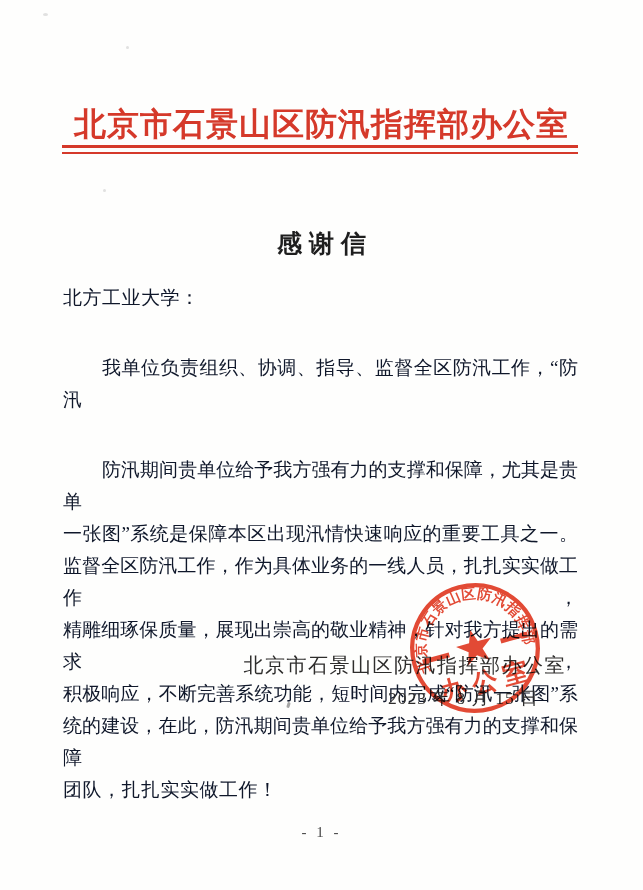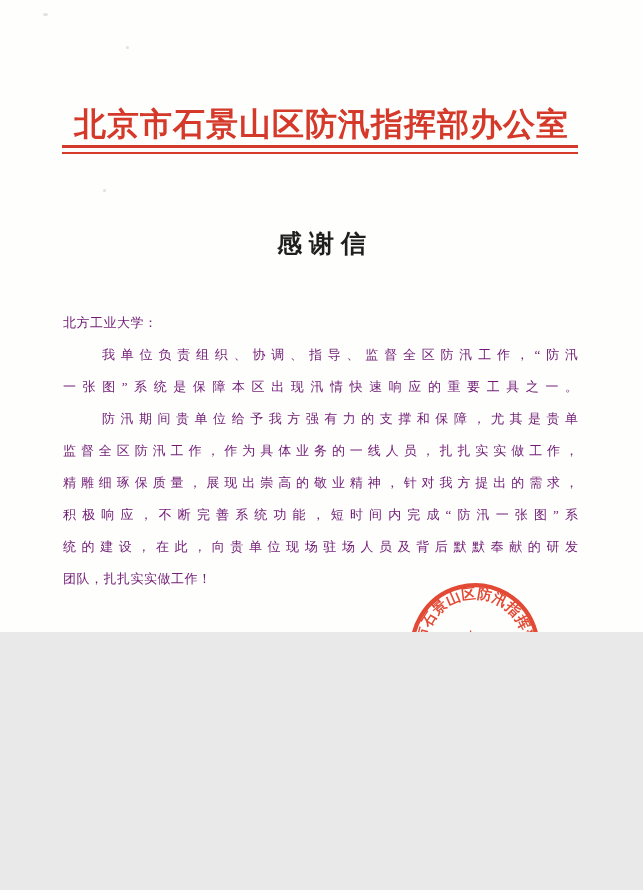--- a/index.html
+++ b/index.html
@@ -1,18 +1,18 @@
 <!DOCTYPE html>
 <html><head>
 <meta charset="utf-8">
 <style>
   html, body { margin: 0; padding: 0; background: #e9e9e9; }
   .page {
     position: relative;
-    width: 643px; height: 632px;
+    width: 643px; height: 890px;
     margin: 0 auto;
     background: #fefefd;
     overflow: hidden;
     font-family: "Liberation Serif", "DejaVu Serif", serif;
   }
   .org-title {
     position: absolute; top: 103px; left: 0; right: 0;
     text-align: center;
     font-size: 32px; font-weight: bold;
     letter-spacing: 1px;
@@ -23,33 +23,33 @@
   .rule-top    { height: 3px; background: #d5392a; }
   .rule-bottom { height: 2px; background: #d5392a; margin-top: 4px; }
   .letter-title {
     position: absolute; top: 227px; left: 0; right: 0;
     text-align: center;
     font-size: 25px; font-weight: bold;
     letter-spacing: 7px; text-indent: 7px;
     color: #1e1e1e;
   }
   .body-block {
-    position: absolute; left: 63px; top: 307px; width: 515px;
-    font-size: 13px; line-height: 32px;
-    color: #701a75;
+    position: absolute; left: 63px; top: 282px; width: 515px;
+    font-size: 19px; line-height: 32px;
+    color: #0f172a;
   }
   .line { white-space: nowrap; letter-spacing: 0.5px; }
   .line.justify {
     white-space: normal;
     text-align: justify;
     text-align-last: justify;
     text-justify: inter-character;
     letter-spacing: normal;
   }
-  .line.indent { text-indent: 39px; }
+  .line.indent { text-indent: 39px; margin-top: 38px; }
   .signature {
     position: absolute; top: 652px; left: 0; right: 77px;
     text-align: right;
     font-size: 20px; letter-spacing: 1.5px;
     color: #2e2d2c;
     white-space: nowrap;
   }
   .date {
     position: absolute; top: 686px; left: 388px;
     font-size: 17.5px; letter-spacing: 1px;
@@ -86,26 +86,26 @@
   <div class="rules">
     <div class="rule-top"></div>
     <div class="rule-bottom"></div>
   </div>
 
   <div class="letter-title">感谢信</div>
 
   <div class="body-block">
     <div class="line">北方工业大学：</div>
     <div class="line justify indent">我单位负责组织、协调、指导、监督全区防汛工作，“防汛</div>
+    <div class="line justify indent">防汛期间贵单位给予我方强有力的支撑和保障，尤其是贵单</div>
     <div class="line justify">一张图”系统是保障本区出现汛情快速响应的重要工具之一。</div>
-    <div class="line justify indent">防汛期间贵单位给予我方强有力的支撑和保障，尤其是贵单</div>
     <div class="line justify">监督全区防汛工作，作为具体业务的一线人员，扎扎实实做工作，</div>
     <div class="line justify">精雕细琢保质量，展现出崇高的敬业精神，针对我方提出的需求，</div>
     <div class="line justify">积极响应，不断完善系统功能，短时间内完成“防汛一张图”系</div>
-    <div class="line justify">统的建设，在此，向贵单位现场驻场人员及背后默默奉献的研发</div>
+    <div class="line justify">统的建设，在此，防汛期间贵单位给予我方强有力的支撑和保障</div>
     <div class="line">团队，扎扎实实做工作！</div>
   </div>
 
   <div class="signature">北京市石景山区防汛指挥部办公室</div>
   <div class="date">2023 年 8 月 15 日</div>
 
   <svg class="seal" viewBox="0 0 160 160" xmlns="http://www.w3.org/2000/svg">
     <circle cx="80" cy="80" r="66" fill="none" stroke="#e13a23" stroke-width="4.5"></circle>
     <path id="sealArc" d="M 29.8 93.5 A 52 52 0 1 1 130.2 93.5" fill="none"></path>
     <text font-size="15" font-weight="bold" fill="#e13a23" letter-spacing="0.5">

